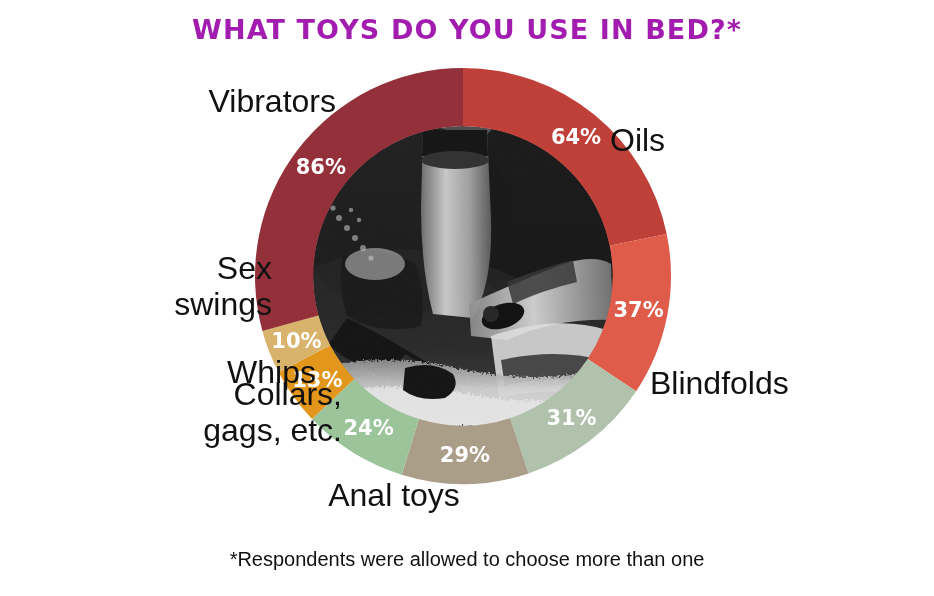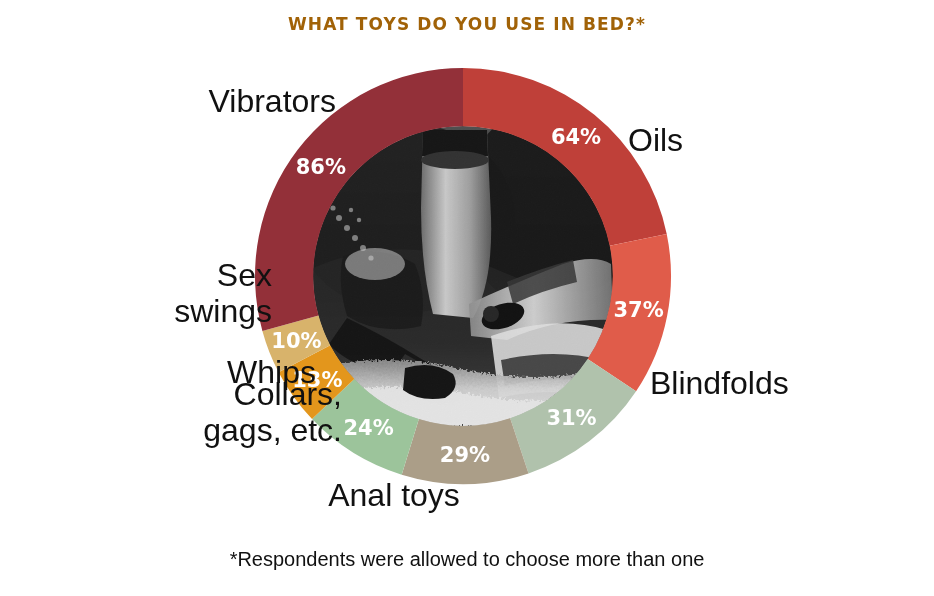--- a/index.html
+++ b/index.html
@@ -26,23 +26,23 @@
 
   
   #chart-title {
     position: absolute;
     top: 14px;
     left: 0;
     width: 934px;
     text-align: center;
     font-family: "DejaVu Sans", sans-serif;
     font-weight: 700;
-    font-size: 17px;
+    font-size: 27px;
     letter-spacing: 1.1px;
-    color: #a16207;
+    color: #a21caf;
     white-space: nowrap;
   }
 
   
   #donut-wrap {
     position: absolute;
     left: 255px;
     top: 68px;
     width: 416px;
     height: 416px;
@@ -71,27 +71,27 @@
     font-size: 32px;
     color: #111111;
     line-height: 1.12;
     white-space: pre-line;
   }
   .cat-label.right  { text-align: left; }
   .cat-label.left   { text-align: right; }
   .cat-label.center { text-align: center; }
 
   #cat-vibrators  { left: 196px; top: 84px;  width: 140px; text-align: right; }
-  #cat-oils       { left: 628px; top: 123px; width: 120px; text-align: left; }
+  #cat-oils       { left: 610px; top: 123px; width: 120px; text-align: left; }
   #cat-blindfolds { left: 650px; top: 366px; width: 160px; text-align: left; }
   #cat-cuffs      { left: 500px; top: 478px; width: 120px; text-align: center; }
   #cat-analtoys   { left: 319px; top: 478px; width: 150px; text-align: center; }
   #cat-collars    { left: 186px; top: 377px; width: 156px; text-align: right; }
   #cat-whips      { left: 166px; top: 344px; width: 150px; text-align: right; margin-top: 11px; }
-  #cat-sexswings  { left: 156px; top: 258px; width: 116px; text-align: right; }
+  #cat-sexswings  { left: 156px; top: 251px; width: 116px; text-align: right; }
 
   
   #footnote {
     position: absolute;
     top: 548px;
     left: 0;
     width: 934px;
     text-align: center;
     font-family: "Liberation Sans", sans-serif;
     font-size: 20px;

